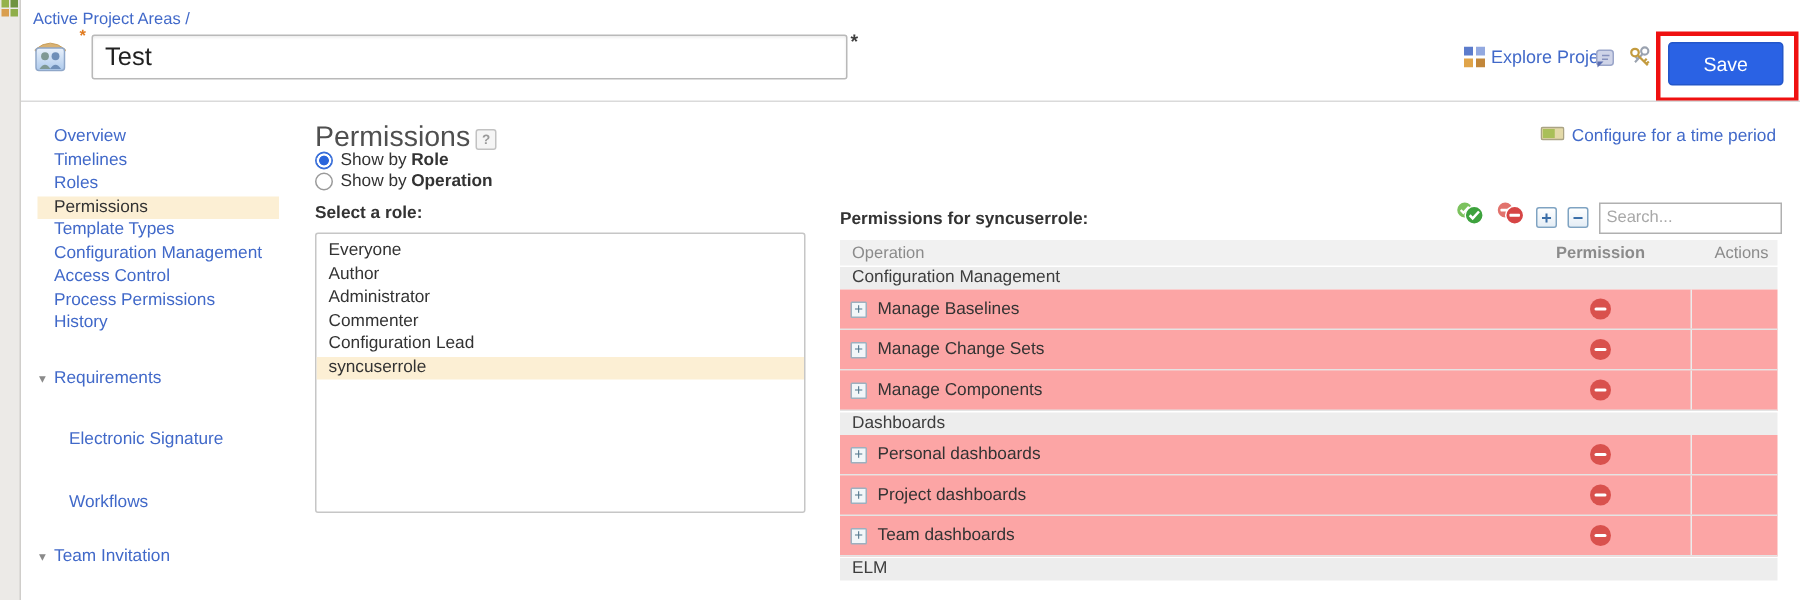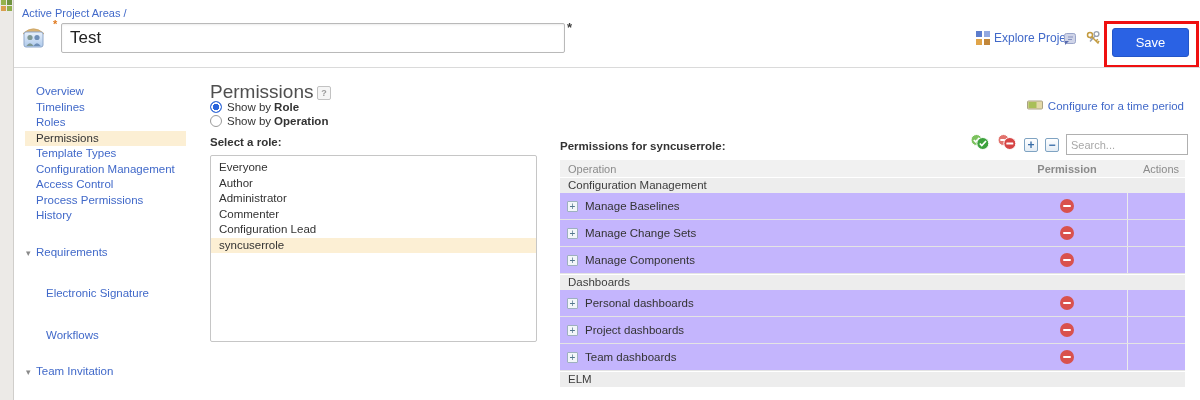--- a/index.html
+++ b/index.html
@@ -41,39 +41,39 @@
   .help-icon::before{content:"?";}
   .radio-row{position:absolute;left:210px;display:flex;align-items:center;gap:5px;font-size:11.5px;color:#333;cursor:pointer;}
   .radio{width:12px;height:12px;border-radius:50%;border:1px solid #9a9a9a;background:#fff;box-sizing:border-box;}
   .radio.selected{border:1px solid #3a6fd8;background:radial-gradient(circle at 50% 50%, #2a65dc 0 3px, #ffffff 3.5px 4.5px, #2a65dc 5px);}
   .radio-label .bold{font-weight:bold;margin-left:3px;}
   .select-role-label{position:absolute;left:210px;top:136px;font-size:11.5px;font-weight:bold;color:#333;}
   .role-list{position:absolute;left:210px;top:155px;width:327px;height:187px;border:1px solid #c6c6c6;border-radius:2px;
              background:#fff;box-sizing:border-box;padding-top:4px;overflow:hidden;}
   .role-item{height:15.5px;line-height:15.5px;padding-left:8px;font-size:11.5px;color:#333;cursor:pointer;white-space:nowrap;}
   .role-item.selected{background:#fcefd4;}
-  .configure-link{position:absolute;right:16px;top:100px;display:flex;align-items:center;gap:5px;font-size:11.5px;color:#4169c9;cursor:pointer;}
+  .configure-link{position:absolute;right:16px;top:84px;display:flex;align-items:center;gap:5px;font-size:11.5px;color:#4169c9;cursor:pointer;}
   
   .perm-title{position:absolute;left:560px;top:140px;font-size:11.5px;font-weight:bold;color:#333;}
   .perm-toolbar{position:absolute;left:970px;top:134px;display:flex;align-items:center;gap:7px;}
   .sq-btn{width:14px;height:14px;box-sizing:border-box;border:1px solid #7fa3c2;background:linear-gradient(#ffffff,#e4edf5);
           color:#3a6ea8;font-size:12px;font-weight:bold;display:flex;align-items:center;justify-content:center;cursor:pointer;border-radius:2px;}
   .sq-btn.plus::before{content:"+";}
   .sq-btn.minus::before{content:"\2212";}
   .search-input{width:112px;height:17px;font-size:11px;font-family:"Liberation Sans",sans-serif;border:1px solid #b0b0b0;
                 padding:1px 4px;color:#333;}
   .search-input::placeholder{color:#a8a8a8;}
   .perm-table{position:absolute;left:560px;top:160px;width:625px;}
   .t-header{display:grid;grid-template-columns:1fr 120px 58px;height:17px;align-items:center;background:#f1f1f1;
             color:#8b8b8b;font-size:11px;}
   .t-header .c-op{padding-left:8px;}
   .t-header .c-perm{text-align:center;font-weight:bold;}
   .t-header .c-act{text-align:right;padding-right:6px;}
   .t-group{height:15px;line-height:15px;background:#ededed;padding-left:8px;font-size:11.5px;color:#3d3d3d;margin-top:1px;}
-  .t-row{display:grid;grid-template-columns:1fr 120px 58px;height:26px;align-items:center;border-bottom:1px solid #e4e4e4;background:#c4b5fd;}
+  .t-row{display:grid;grid-template-columns:1fr 120px 58px;height:26px;align-items:center;border-bottom:1px solid #e4e4e4;background:#fca5a5;}
   .t-row .c-op{display:flex;align-items:center;gap:7px;padding-left:7px;font-size:11.5px;color:#333;}
   .t-row .c-perm{display:flex;justify-content:center;}
   .t-row .c-act{height:100%;border-left:1px solid #ececec;}
   .expand-box{width:11px;height:11px;box-sizing:border-box;border:1px solid #9db0bf;background:#f2f6f9;color:#54788f;
               font-size:10px;line-height:9px;text-align:center;cursor:pointer;border-radius:1px;}
   .expand-box::before{content:"+";}
   .deny-badge{width:14px;height:14px;border-radius:50%;background:#d9514d;position:relative;cursor:pointer;}
   .deny-badge::after{content:"";position:absolute;left:3px;top:6px;width:8px;height:2px;background:#fff;border-radius:1px;}
 </style>
 </head>

